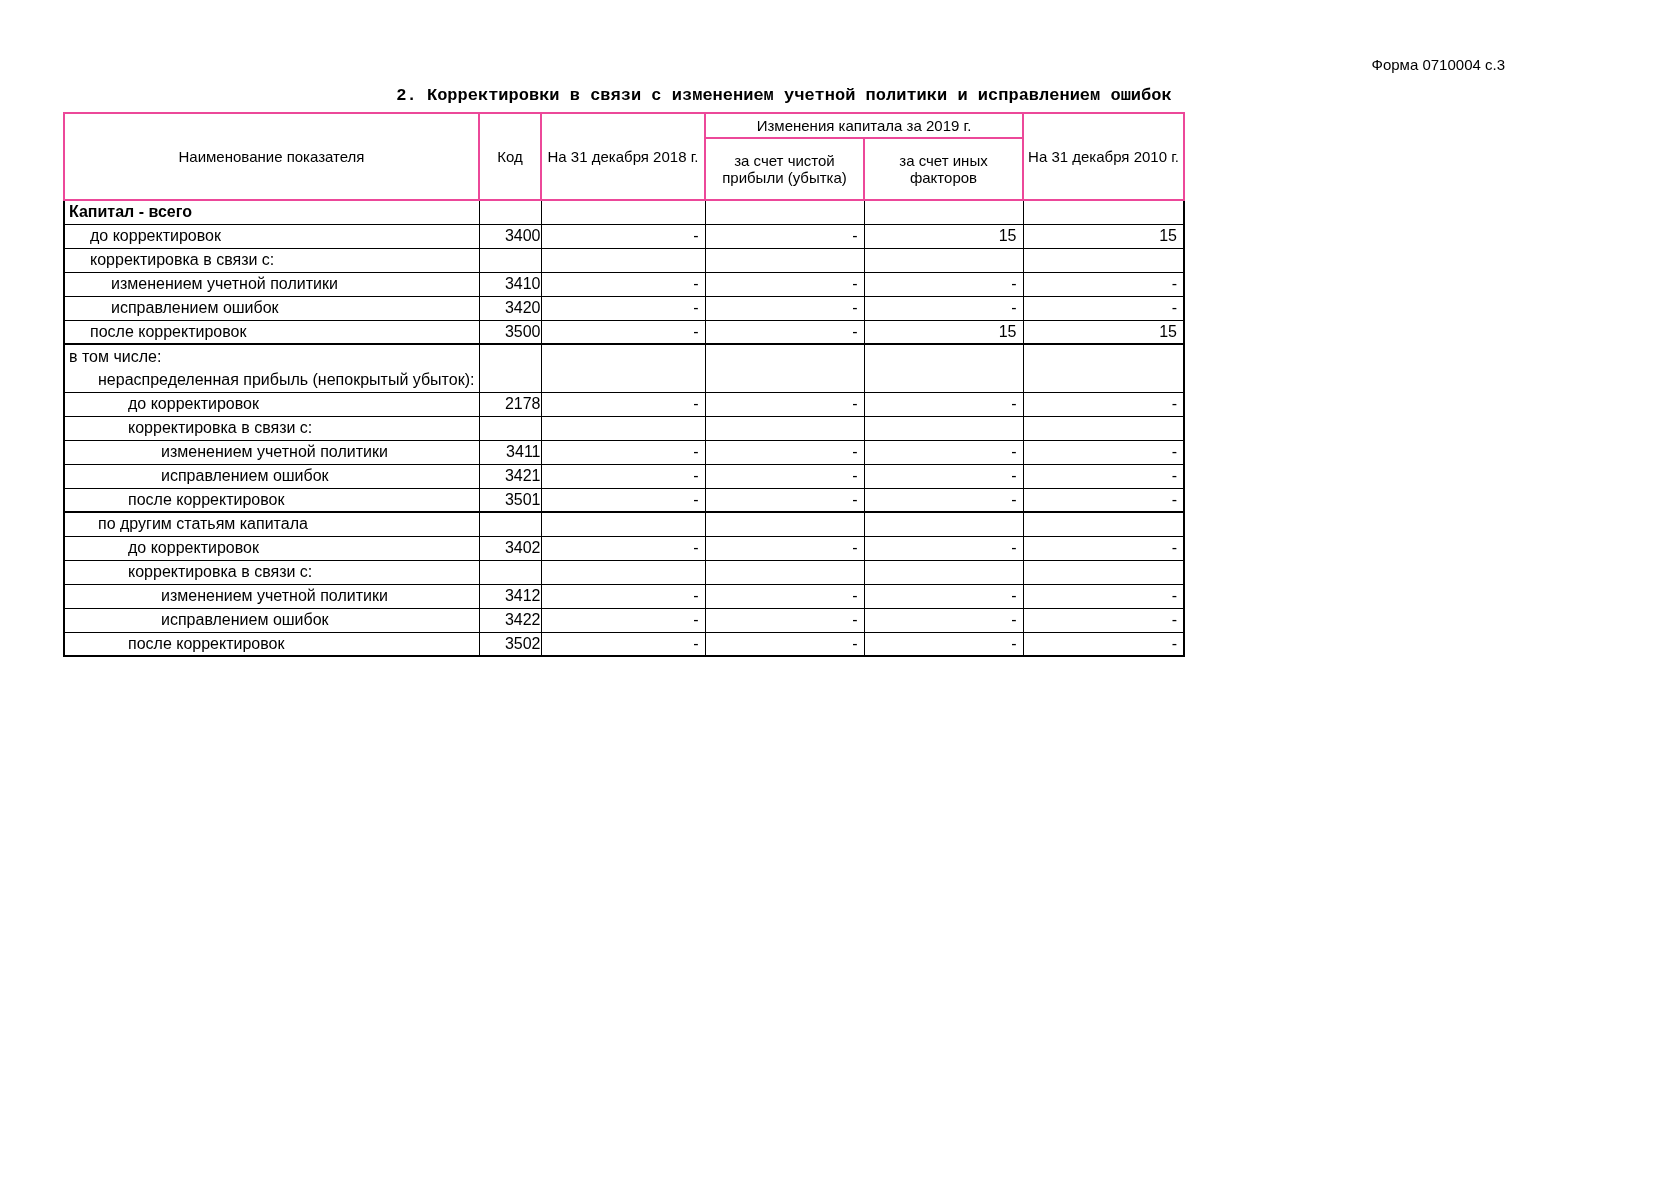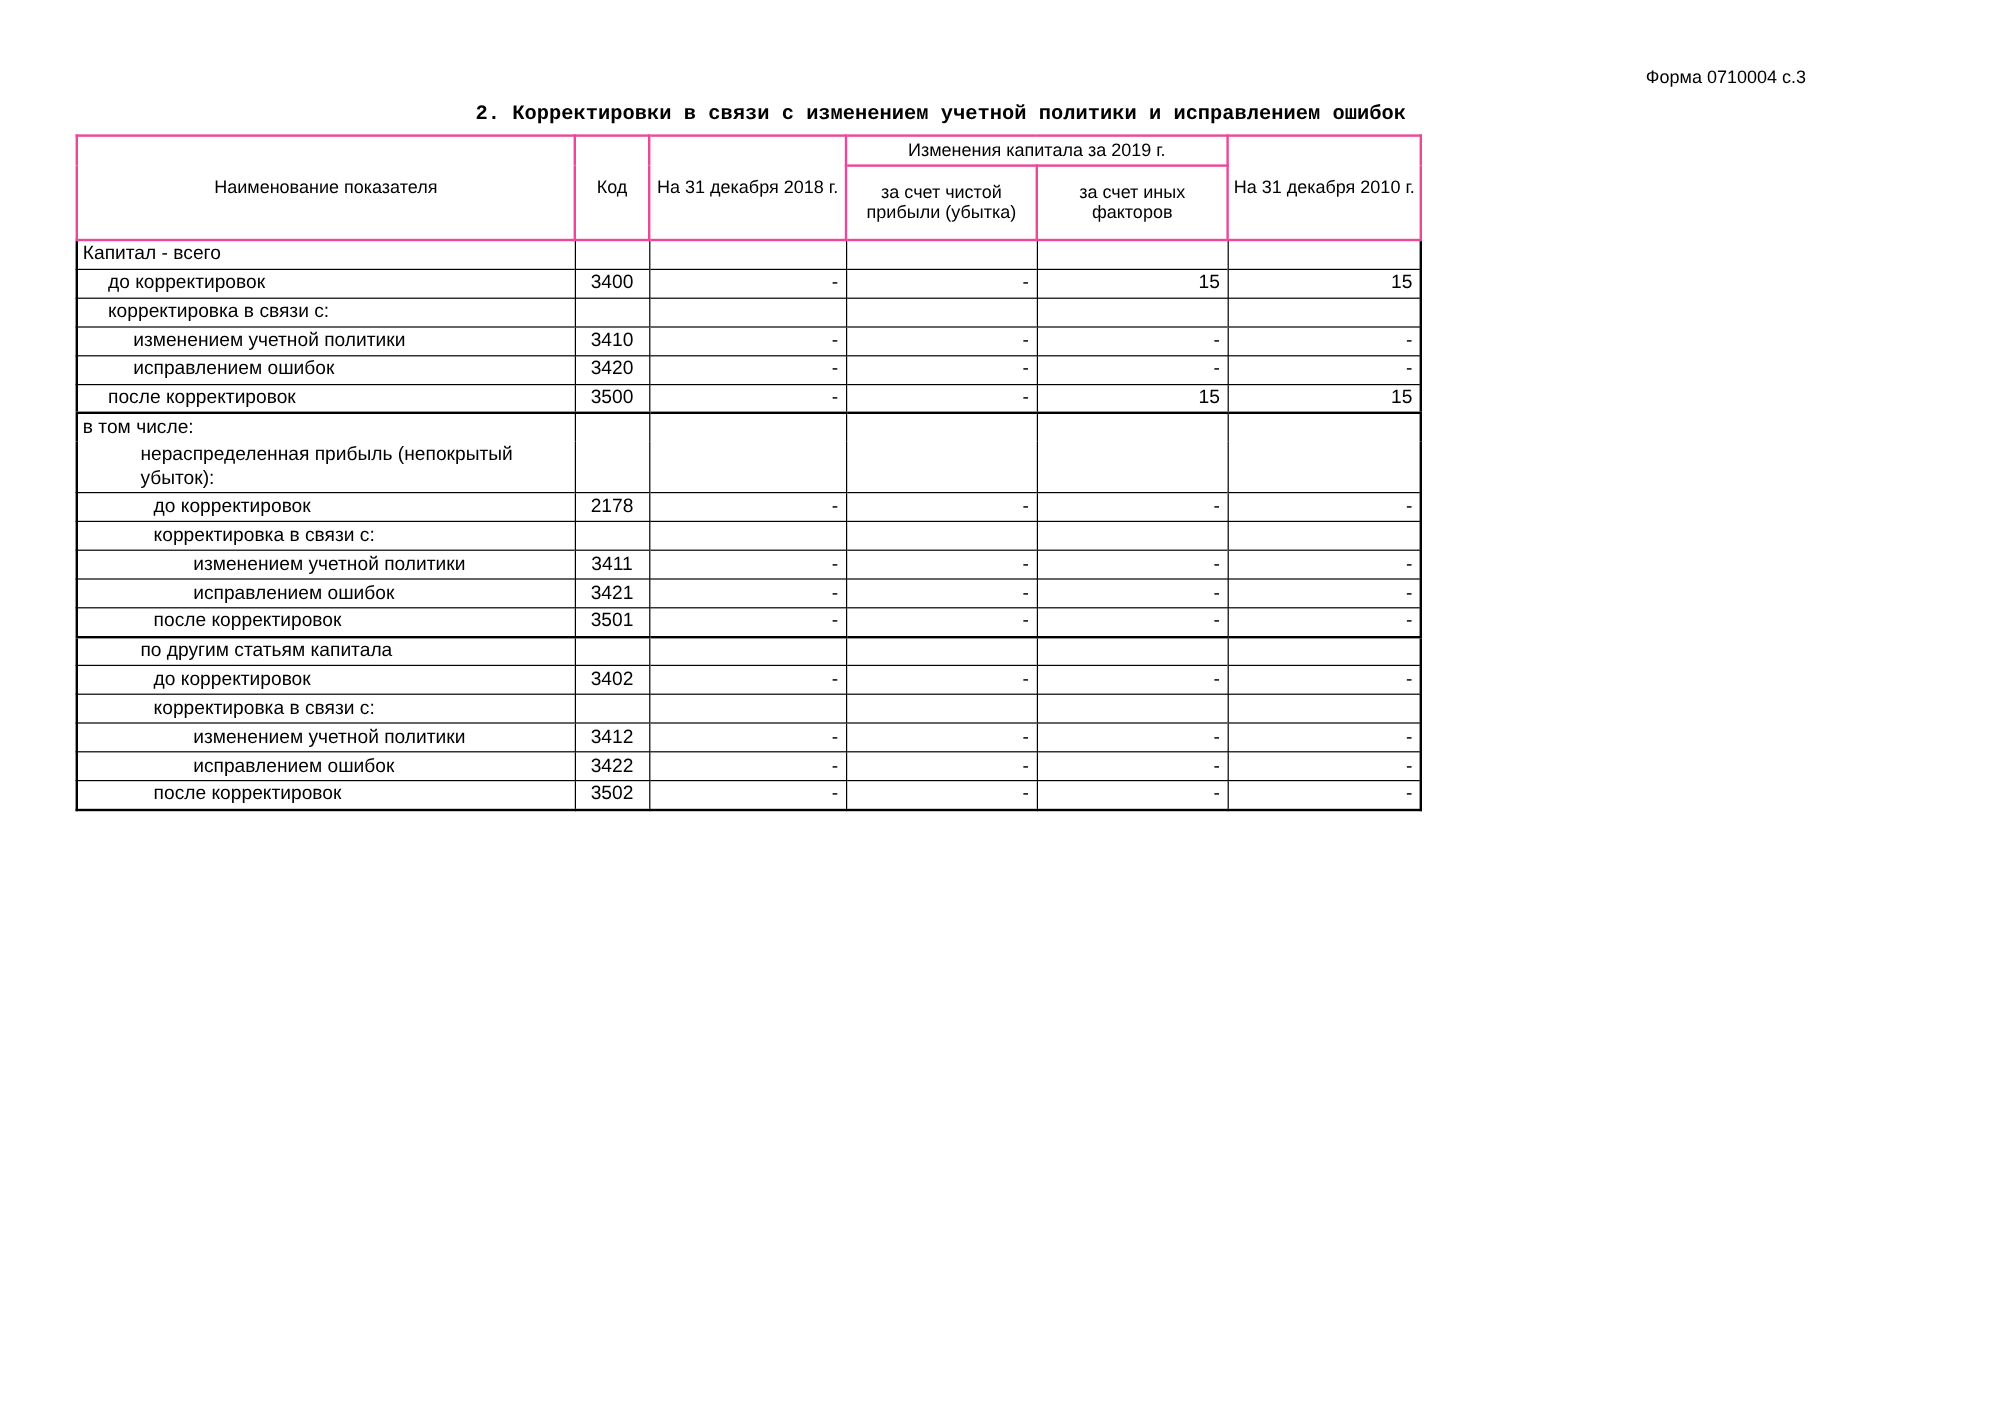--- a/index.html
+++ b/index.html
@@ -48,25 +48,25 @@
   tbody tr.c td { border:1px solid #000; }
   tbody tr.p td { border-left:1px solid #000; border-right:1px solid #000; border-top:0; border-bottom:0; }
   tbody td.name {
     border-top:0; border-bottom:0;
     border-left:2px solid #000; border-right:1px solid #000;
     text-align:left;
   }
   tbody tr.send td { border-bottom:2px solid #000; }
   tbody tr.send td.name { border-bottom:2px solid #000; }
 
-  td.k { text-align:center; }
+  td.k { text-align:right; }
   td.v { text-align:right; padding-right:6px; }
-  .b { font-weight:normal; }
+  .b { font-weight:bold; }
   .i0{padding-left:4px;} .i1{padding-left:25px;} .i2{padding-left:46px;}
-  .i3{padding-left:52px;margin-left:12px;} .i4{padding-left:63px;} .i5{padding-left:96px;}
+  .i3{padding-left:33px;margin-left:12px;} .i4{padding-left:63px;} .i5{padding-left:96px;}
 </style>
 </head>
 <body>
 
 <div class="page">
   <div class="form-ref">Форма 0710004 с.3</div>
   <div class="doc-title">2. Корректировки в связи с изменением учетной политики и исправлением ошибок</div>
 
   <table class="adj">
     <colgroup>

